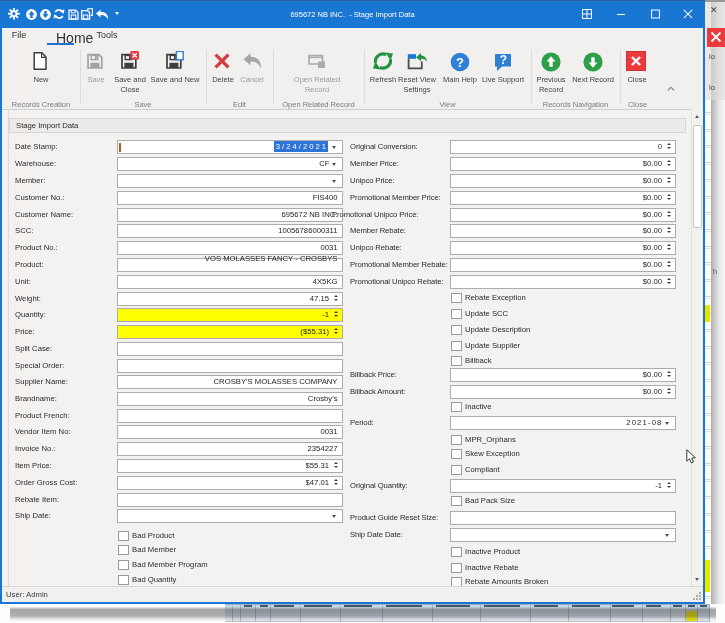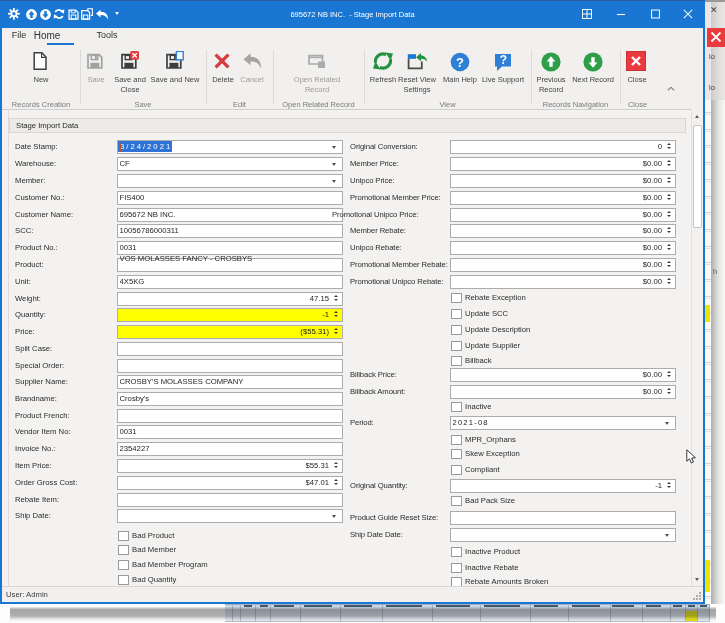--- a/index.html
+++ b/index.html
@@ -1,19 +1,19 @@
 <!DOCTYPE html>
 <html><head><meta charset="utf-8"><style>
 * { margin:0; padding:0; box-sizing:border-box; }
 svg { display:block; }
 body { width:725px; height:623px; overflow:hidden; font-family:"Liberation Sans",sans-serif; background:#fff; }
 #root { position:relative; width:725px; height:623px; }
 .lb { position:absolute; font-size:7.7px; color:#2b2b2b; white-space:nowrap; line-height:14px; }
 .bx { position:absolute; height:14px; border:1px solid #acacac; }
-.val { position:absolute; height:14px; font-size:7.7px; color:#1e1e1e; line-height:14px; white-space:nowrap; overflow:hidden; }
+.val { position:absolute; height:14px; font-size:7.7px; color:#1e1e1e; line-height:14px; white-space:nowrap; overflow:hidden;text-align:right; }
 .vr { text-align:right; }
 .cb { position:absolute; width:10.5px; height:10.5px; border:1px solid #9a9a9a; background:#fff; }
 .spin { position:absolute; width:11px; height:14px; }
 .su { display:block; width:0; height:0; border:2.3px solid transparent; border-top:none; border-bottom:2.9px solid #3f3f3f; margin:2.7px auto 0; }
 .sd { display:block; width:0; height:0; border:2.3px solid transparent; border-bottom:none; border-top:2.9px solid #3f3f3f; margin:2.5px auto 0; }
 .dar { position:absolute; width:0; height:0; border:2.6px solid transparent; border-top:3.4px solid #4f4f4f; }
 .selx { background:#2e74d8; color:#fff; padding:1px 0 1px 2px; }
 .rlbl { position:absolute; width:120px; text-align:center; font-size:7.5px; line-height:10px; white-space:nowrap; }
 .rcap { position:absolute; text-align:center; font-size:7.5px; color:#7a7a7a; white-space:nowrap; }
 .ricon { position:absolute; width:22px; height:22px; }
@@ -214,21 +214,21 @@
       </svg>
     </div>
 <div style="position:absolute;left:683px;top:9px">
       <svg width="10" height="10" viewBox="0 0 10 10">
         <path d="M0.8 0.8 L9.2 9.2 M9.2 0.8 L0.8 9.2" stroke="#fff" stroke-width="1.05" opacity="0.95"></path>
       </svg>
     </div>
 
 <div style="position:absolute;left:2px;top:28px;width:701px;height:82px;background:#f1f0ef;border-bottom:1px solid #cfcecd"></div>
 <div style="position:absolute;left:4px;top:30px;width:30px;text-align:center;font-size:9px;color:#333">File</div>
-<div style="position:absolute;left:30px;top:30px;width:34px;text-align:center;font-size:10px;color:#333">Home</div>
+<div style="position:absolute;left:56px;top:30px;width:34px;text-align:center;font-size:14px;color:#333">Home</div>
 <div style="position:absolute;left:47px;top:43px;width:27px;height:2px;background:#1976d2"></div>
 <div style="position:absolute;left:89px;top:30px;width:36px;text-align:center;font-size:9px;color:#333">Tools</div>
 <div class="ricon" style="left:30px;top:51px">
       <svg width="20" height="20" viewBox="0 0 20 20">
         <path d="M4.2 1.8 H11.8 L16 6 V18.2 H4.2 Z" fill="#fdfdfd" stroke="#3e3e3e" stroke-width="1.5"></path>
         <path d="M11.6 2 V6.3 H15.9" fill="none" stroke="#3e3e3e" stroke-width="1.2"></path>
       </svg>
     </div>
 <div class="rlbl" style="left:-19px;top:75px;color:#444">New</div>
 <div class="ricon" style="left:85px;top:51px">

